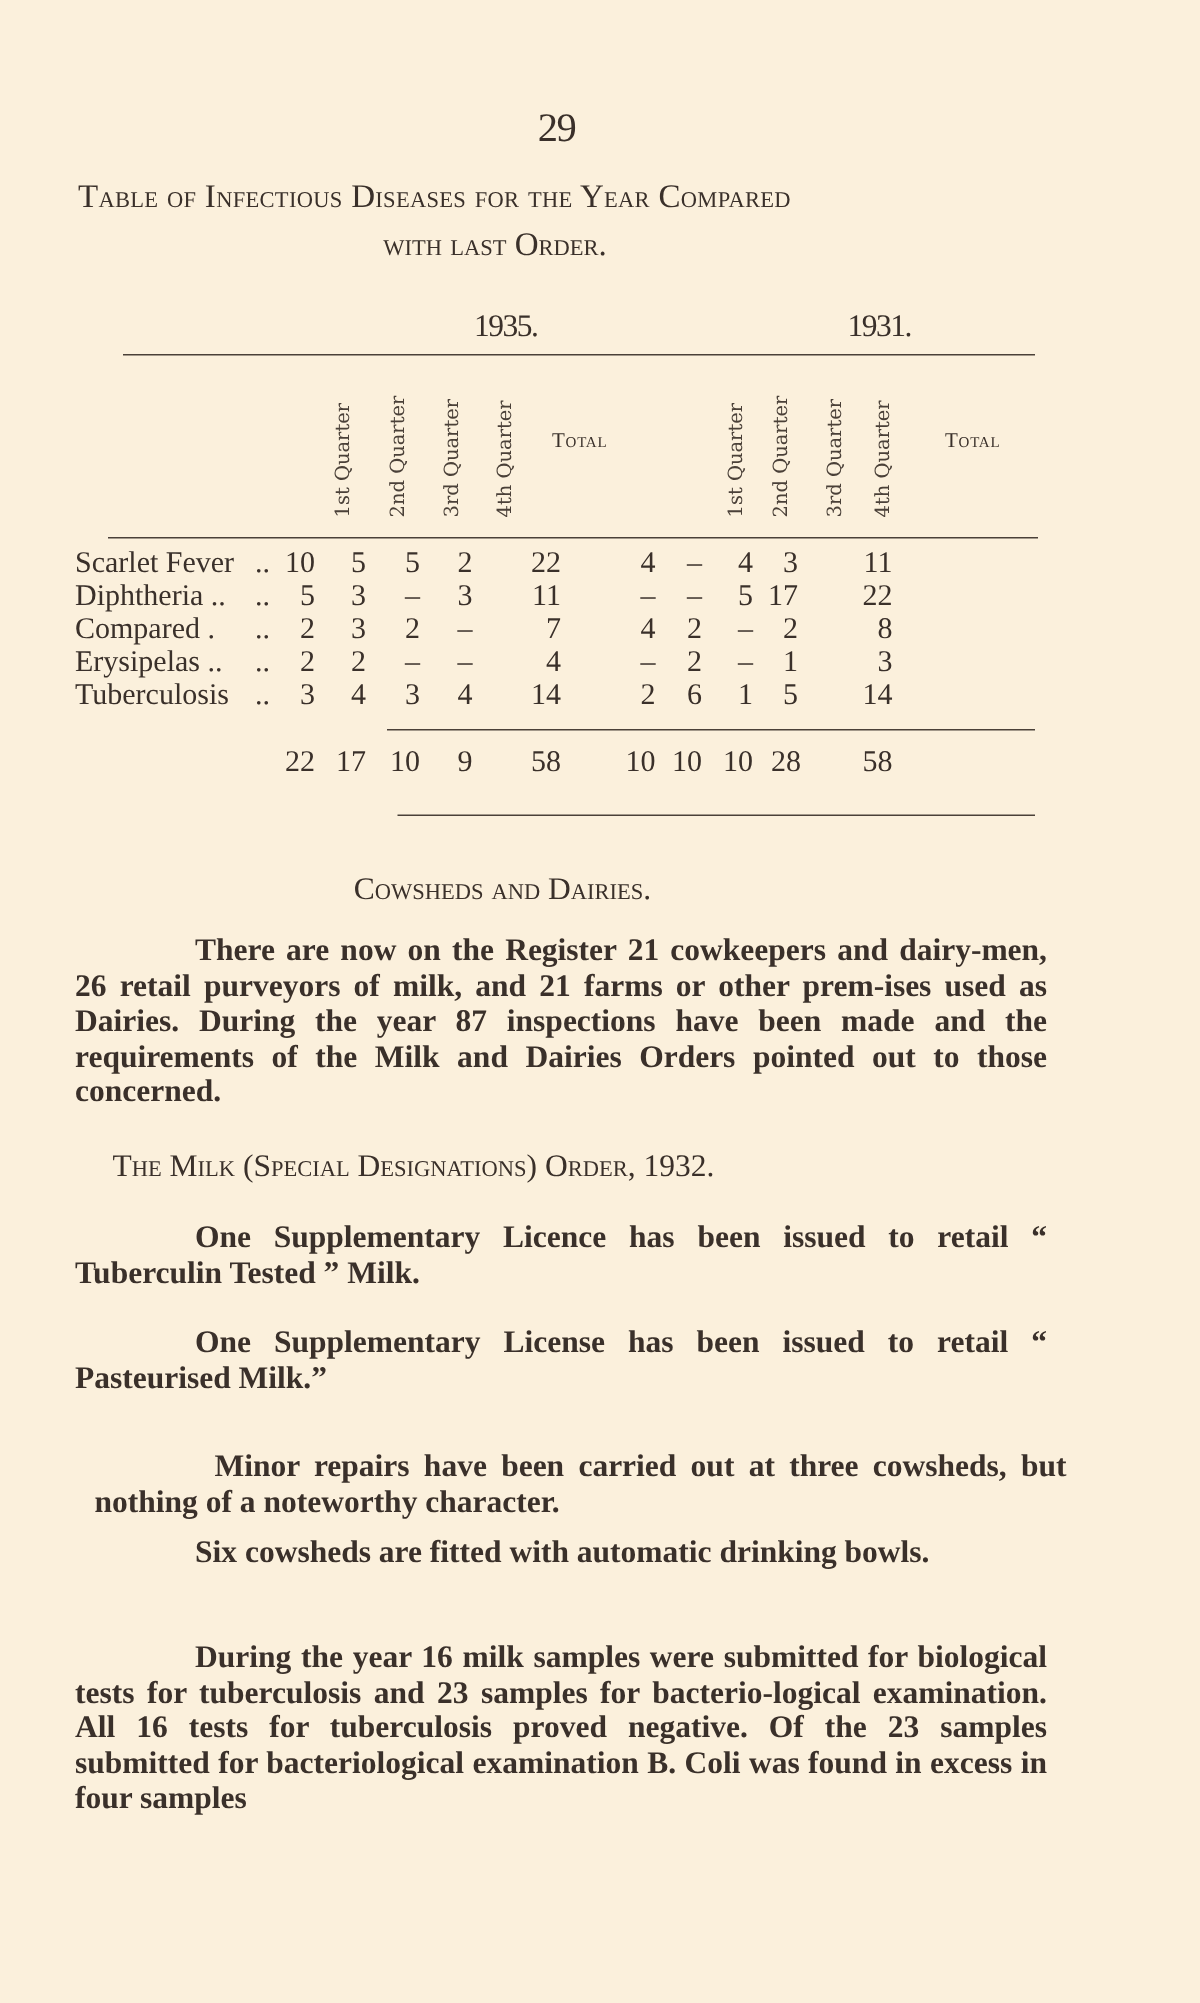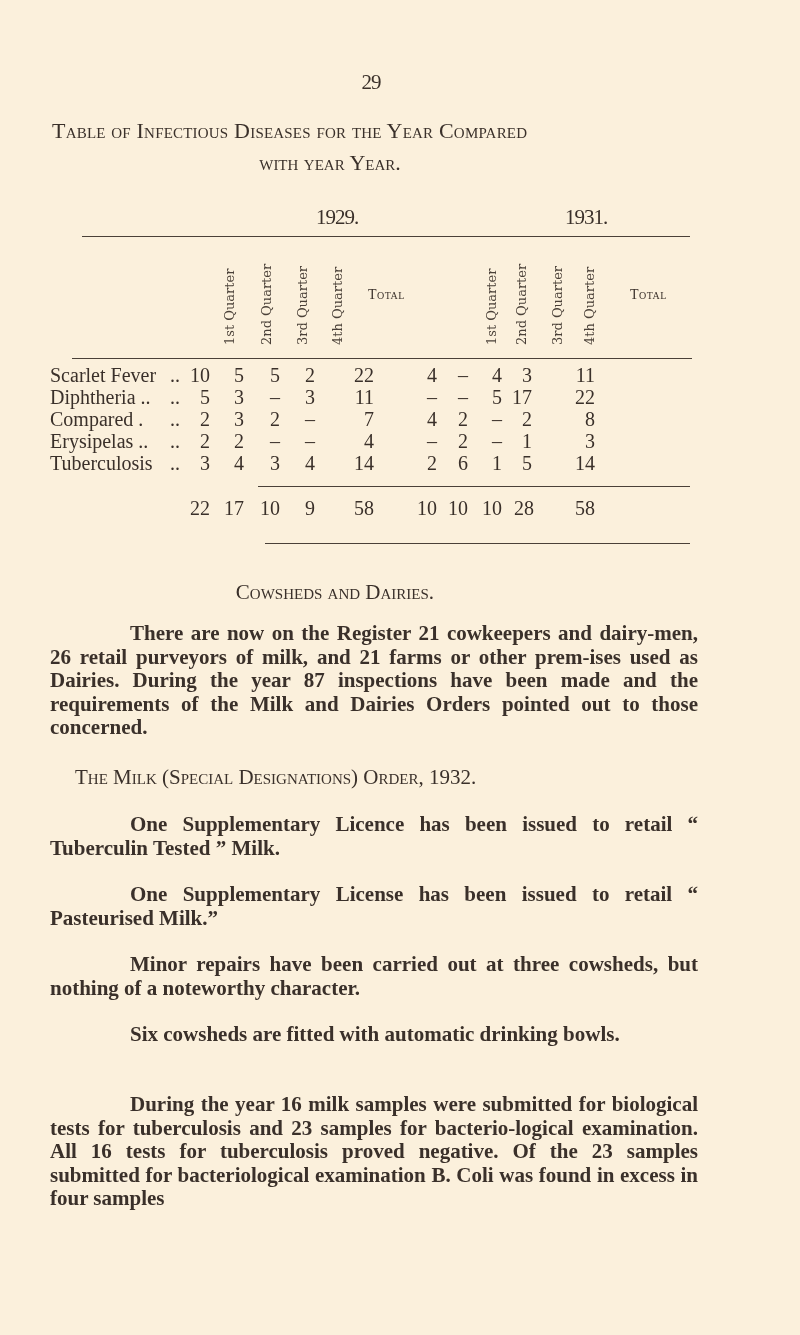--- a/index.html
+++ b/index.html
@@ -14,21 +14,21 @@
       font-family: "Liberation Serif", "DejaVu Serif", serif;
       position: relative;
       overflow: hidden;
     }
     .page-number {
       position: absolute;
       top: 70px;
       left: 0;
       width: 742px;
       text-align: center;
-      font-size: 21px;
+      font-size: 27px;
       letter-spacing: -1px;
     }
     .table-title {
       position: absolute;
       top: 118px;
       left: 52px;
       width: 420px;
       font-size: 22px;
       font-variant: small-caps;
       white-space: nowrap;
@@ -129,23 +129,23 @@
       text-indent: 80px;
       font-weight: bold;
     }
   </style>
 </head>
 <body>
 
 <div class="page-number">29</div>
 
 <div class="table-title">Table of Infectious Diseases for the Year Compared</div>
-<div class="table-subtitle">with year Year.</div>
-
-<div class="year year-1938">1929.</div>
+<div class="table-subtitle">with last Order.</div>
+
+<div class="year year-1938">1935.</div>
 <div class="year year-1937">1931.</div>
 
 <div class="rule" style="top:236px; left:82px; width:608px;"></div>
 
 <div class="col-head" style="left:221px;">
     <span>1st Quarter</span>
   </div>
 <div class="col-head" style="left:258px;">
     <span>2nd Quarter</span>
   </div>
@@ -275,17 +275,17 @@
 <div class="section-heading" style="top:580px; padding-right:130px; box-sizing:border-box;">Cowsheds and Dairies.</div>
 
 <p class="para" style="top:622px; margin:0;">There are now on the Register 21 cowkeepers and dairy-men, 26 retail purveyors of milk, and 21 farms or other prem-ises used as Dairies.  During the year 87 inspections have been made and the requirements of the Milk and Dairies Orders pointed out to those concerned.</p>
 
 <div class="section-heading" style="top:765px; left:75px; width:auto; text-align:left;">The Milk (Special Designations) Order, 1932.</div>
 
 <p class="para" style="top:813px; margin:0;">One Supplementary Licence has been issued to retail “ Tuberculin Tested ” Milk.</p>
 
 <p class="para" style="top:883px; margin:0;">One Supplementary License has been issued to retail “ Pasteurised Milk.”</p>
 
-<p class="para" style="top:953px; margin:0;">Minor repairs have been carried out at three cowsheds, but nothing of a noteworthy character.</p>
+<p class="para" style="top:953px; margin:13px;">Minor repairs have been carried out at three cowsheds, but nothing of a noteworthy character.</p>
 
 <p class="para" style="top:1023px; margin:0;">Six cowsheds are fitted with automatic drinking bowls.</p>
 
 <p class="para" style="top:1093px; margin:0;">During the year 16 milk samples were submitted for biological tests for tuberculosis and 23 samples for bacterio-logical examination.  All 16 tests for tuberculosis proved negative.  Of the 23 samples submitted for bacteriological examination B. Coli was found in excess in four samples</p>
 
 </body></html>

